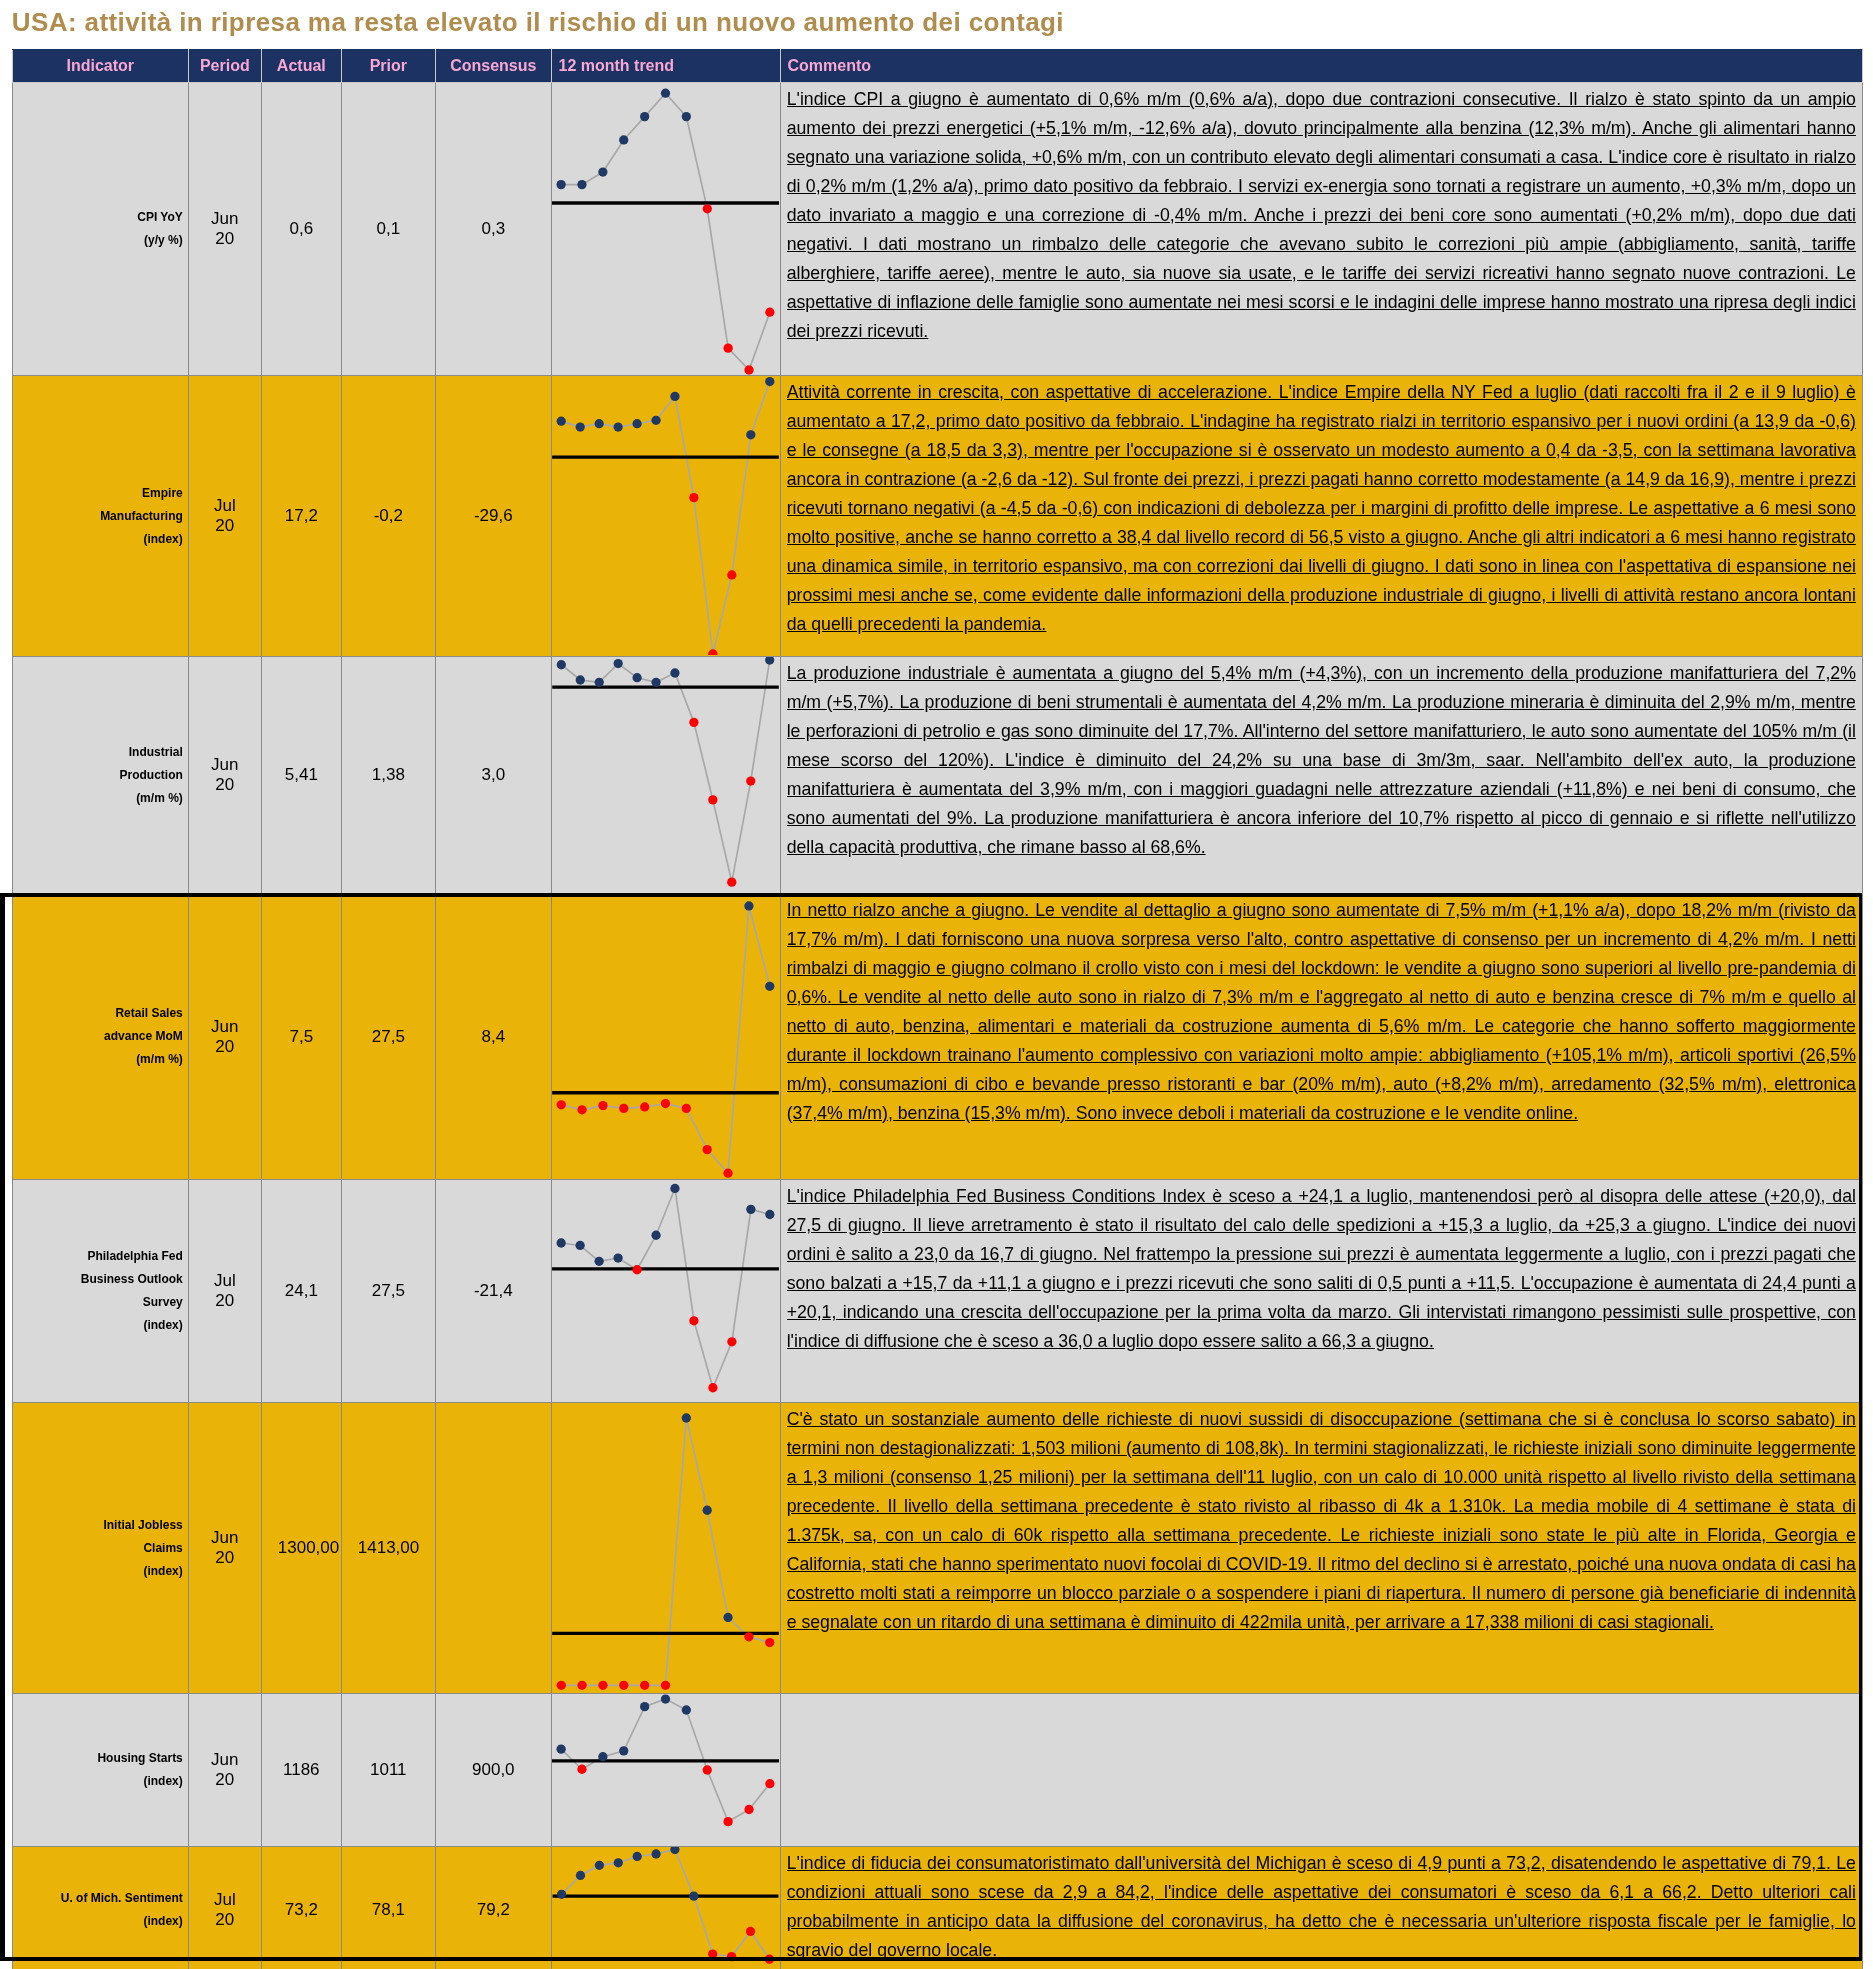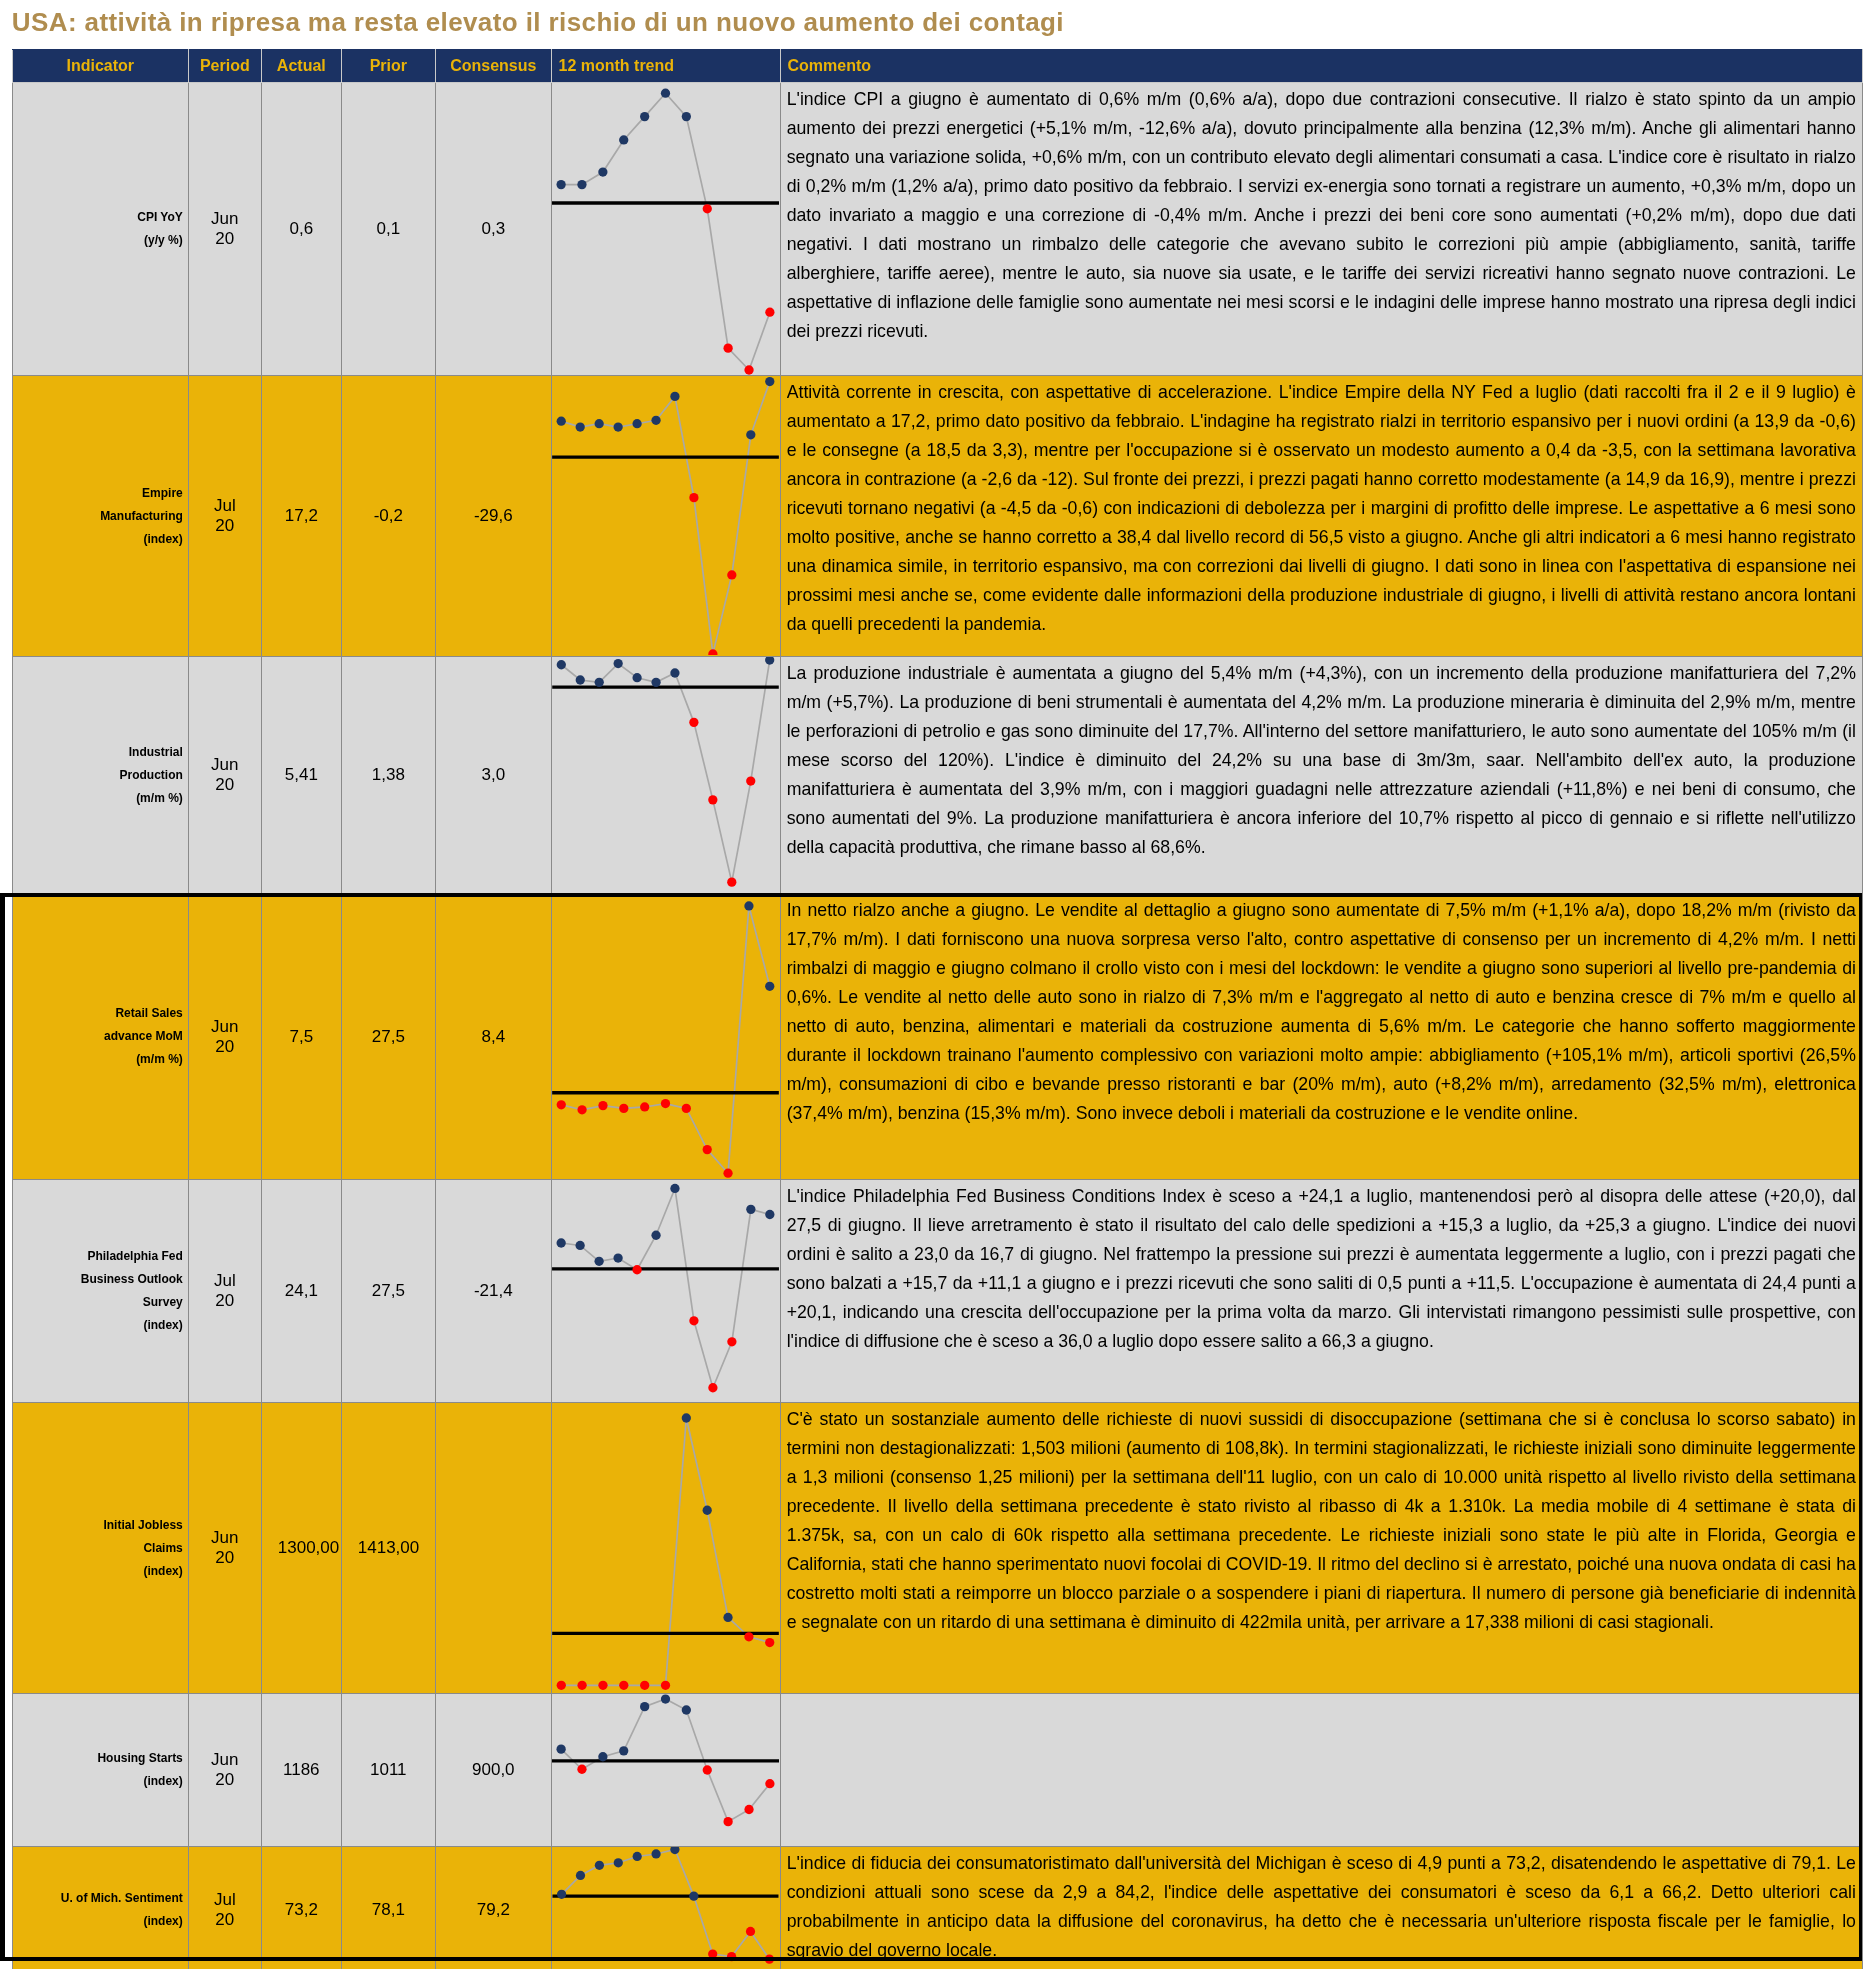--- a/index.html
+++ b/index.html
@@ -3,31 +3,31 @@
 <meta charset="utf-8">
 <style>
   html,body{margin:0;padding:0;background:#ffffff;}
   .page{position:relative;width:1874px;height:1970px;background:#ffffff;
         font-family:"Liberation Sans", sans-serif;color:#000;overflow:hidden;}
   .title{position:absolute;left:11.8px;top:6.7px;margin:0;font-size:26px;font-weight:bold;
          color:#b08d4f;letter-spacing:0.4px;white-space:nowrap;}
   table.ind{position:absolute;left:11.8px;top:49px;width:1850px;border-collapse:collapse;
             table-layout:fixed;border:1.7px solid #6e6e6e;}
   th,td{border:1.7px solid #8a8a8a;box-sizing:border-box;overflow:hidden;}
-  thead th{background:#1b3263;color:#eab308;font-size:16px;font-weight:bold;height:33px;
+  thead th{background:#1b3263;color:#f9a8d4;font-size:16px;font-weight:bold;height:33px;
            border:1.7px solid #c9c9c9;border-top:1.7px solid #1b3263;padding:0 3.4px;}
   th.th-left{text-align:left;padding-left:6.7px;}
   td{background:#eab308;}
   tr.row-gray td{background:#d9d9d9;}
   .c-ind{text-align:right;font-weight:bold;font-size:12px;line-height:23px;
          white-space:pre-line;padding:0 5px 0 1.7px;vertical-align:middle;}
   .c-val{text-align:center;font-size:17px;vertical-align:middle;padding:0 16px;}
   .c-trend{padding:0;vertical-align:top;}
   .c-trend svg{display:block;}
-  .c-comment{vertical-align:top;padding:1.7px 5.9px 0 5.9px;}
+  .c-comment{vertical-align:top;padding:1.7px 5.9px 0 5.9px;text-decoration:underline;}
   .cmt{font-size:17.7px;line-height:29px;text-align:justify;overflow:hidden;}
   tr.r1 td{height:293px;} .r1 .cmt{height:288px;}
   tr.r2 td{height:281px;} .r2 .cmt{height:276px;}
   tr.r3 td{height:237px;margin-top:36px;} .r3 .cmt{height:232px;}
   tr.r4 td{height:286px;} .r4 .cmt{height:281px;}
   tr.r5 td{height:223px;} .r5 .cmt{height:218px;}
   tr.r6 td{height:291px;} .r6 .cmt{height:286px;}
   tr.r7 td{height:153px;} .r7 .cmt{height:148px;}
   tr.r8 td{height:115px;} .r8 .cmt{height:110px;}
   .blackbox{position:absolute;left:0;top:893px;width:1862px;height:1068px;

